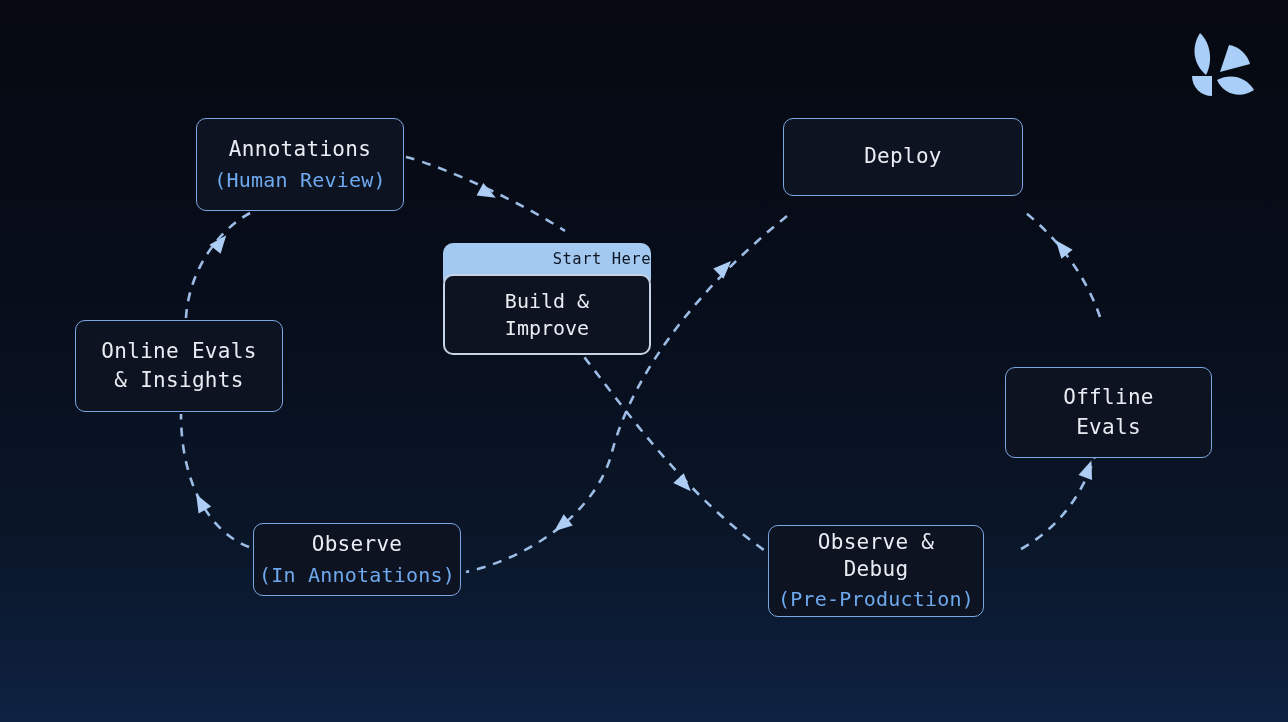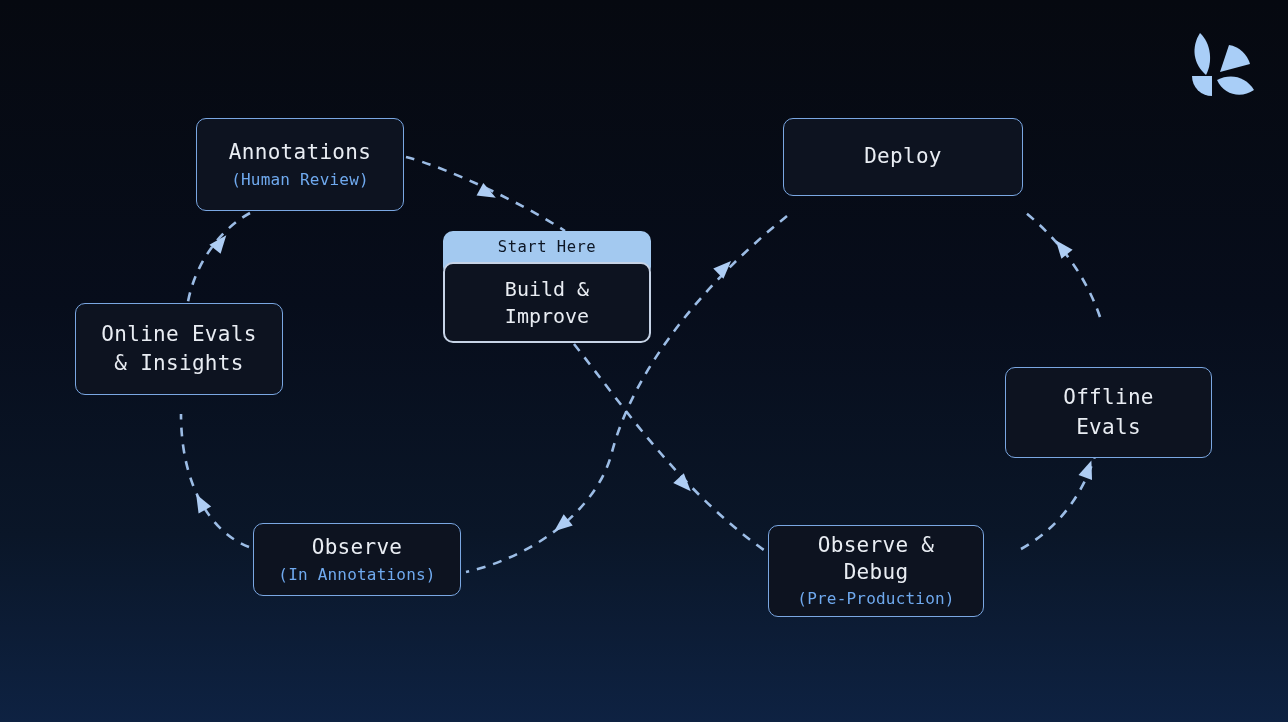--- a/index.html
+++ b/index.html
@@ -18,25 +18,25 @@
   .edges{position:absolute;left:0;top:0;width:1288px;height:722px;}
   .edge-line{fill:none;stroke:var(--accent);stroke-width:2.6;stroke-dasharray:9 8;stroke-linecap:butt;opacity:.95;}
   .edge-arrow{fill:var(--arrow);stroke:none;}
   .node{
     position:absolute; background:var(--box-bg);
     border:1.6px solid var(--box-border); border-radius:10px;
     display:flex; flex-direction:column; align-items:center; justify-content:center;
     text-align:center; z-index:2;
   }
   .node .title{color:var(--title); font-size:21px; line-height:1.4; white-space:pre-line; letter-spacing:.3px;}
-  .node .subtitle{color:var(--subtitle); font-size:16px; line-height:1.4; white-space:pre-line; letter-spacing:.2px; margin-top:2px;}
+  .node .subtitle{color:var(--subtitle); font-size:20px; line-height:1.4; white-space:pre-line; letter-spacing:.2px; margin-top:2px;}
   .start-group{position:absolute; left:443px; top:231px; width:208px; z-index:3;}
   .start-tab{
     background:var(--tab-bg); color:var(--tab-text); border-radius:10px 10px 8px 8px;
-    height:44px; font-size:15.5px; text-align:center; padding-top:7px; letter-spacing:.5px;
+    height:44px; font-size:15.5px; text-align:right; padding-top:7px; letter-spacing:.5px;margin-top:12px;
   }
   .start-body{
     background:var(--box-bg); border:2px solid var(--start-border); border-radius:10px;
     margin-top:-13px; height:81px;
     display:flex; align-items:center; justify-content:center; text-align:center;
   }
   .start-body .title{color:var(--title); font-size:20px; line-height:1.35; white-space:pre-line;}
   .logo{position:absolute; left:1186px; top:28px; width:72px; height:72px; z-index:2;}
   .logo path{fill:var(--logo);}
 </style>
@@ -74,21 +74,21 @@
   </div>
 
   <div class="start-group">
     <div class="start-tab">Start Here</div>
     <div class="start-body">
       <div class="title">Build &amp;
 Improve</div>
     </div>
   </div>
 
-  <div class="node" style="left:75px;top:303px;width:208px;height:92px;">
+  <div class="node" style="left:75px;top:320px;width:208px;height:92px;">
     <div class="title">Online Evals
 &amp; Insights</div>
   </div>
 
   <div class="node" style="left:1005px;top:320px;width:207px;height:91px;margin-top:47px;">
     <div class="title">Offline
 Evals</div>
   </div>
 
   <div class="node" style="left:253px;top:523px;width:208px;height:73px;">

